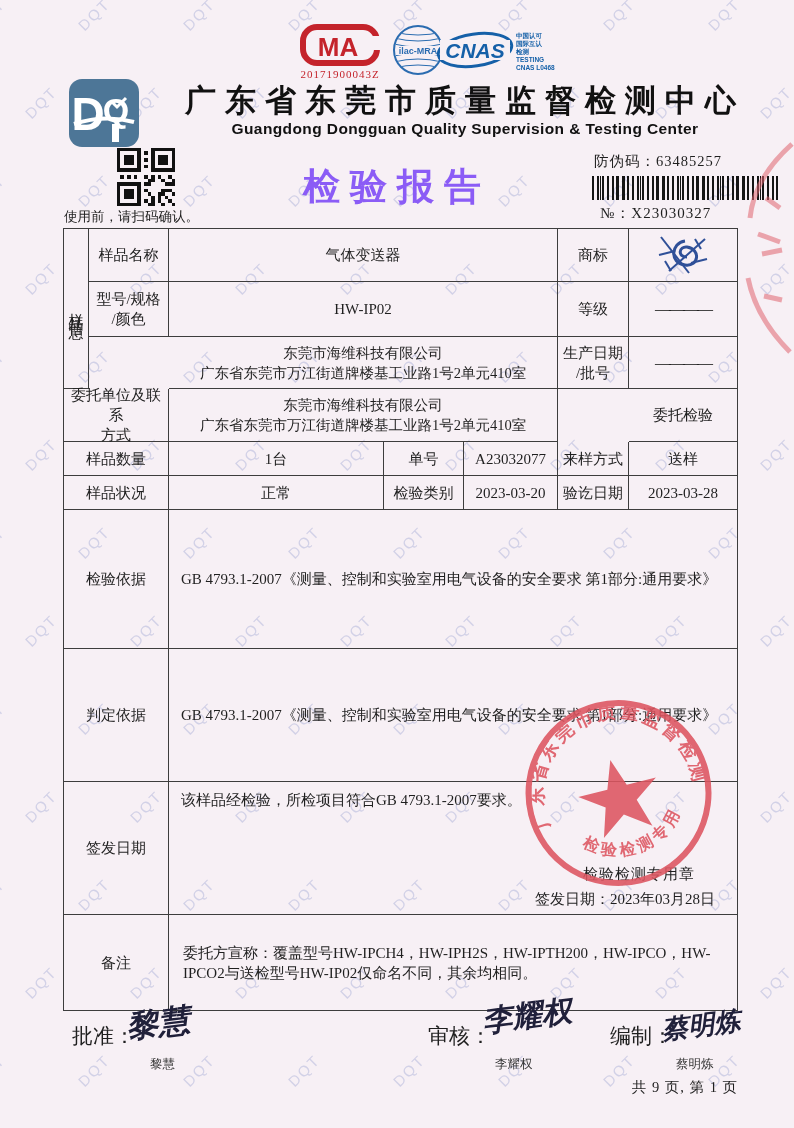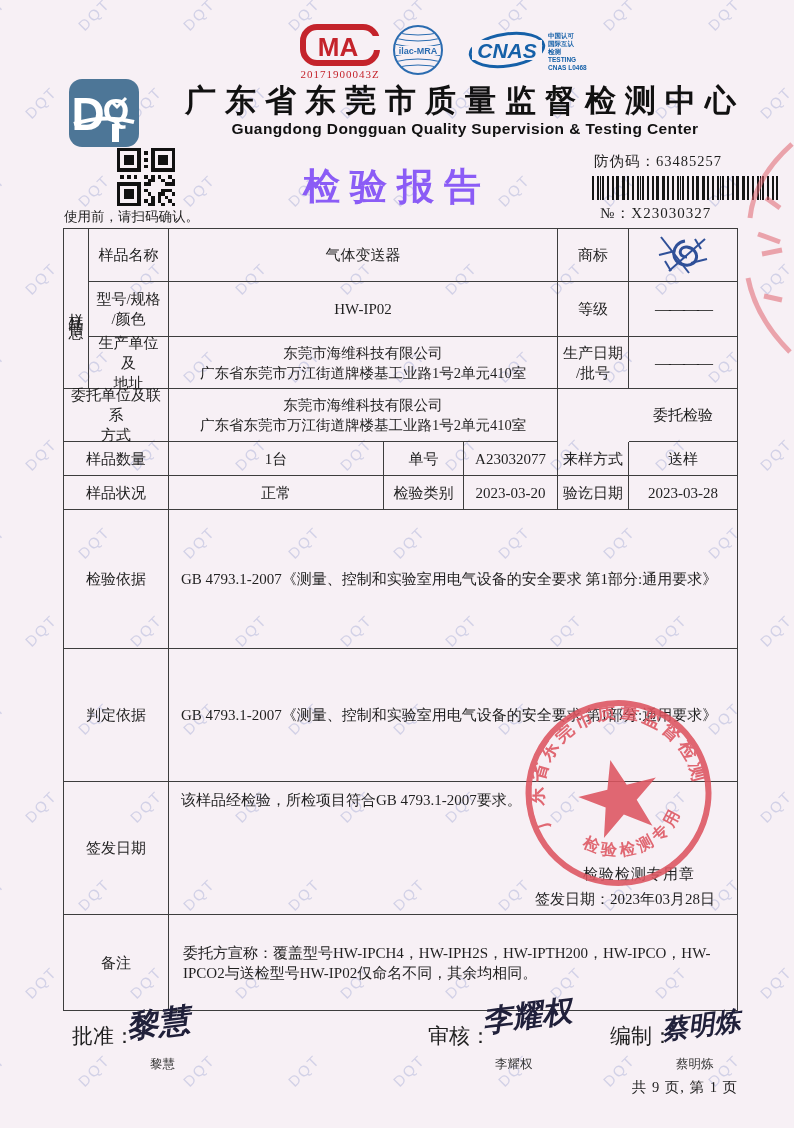--- a/index.html
+++ b/index.html
@@ -8,21 +8,21 @@
   
   #watermarks{position:absolute;inset:0;z-index:0;pointer-events:none;}
   .wm{position:absolute;font-family:"Liberation Sans",sans-serif;font-size:15px;letter-spacing:2px;
       color:rgba(125,140,200,0.30);transform:rotate(-45deg);}
   .layer{position:absolute;z-index:1;}
   
   #cert-row{top:20px;left:0;width:794px;height:60px;}
   .cma-box{position:absolute;left:300px;top:4px;width:80px;text-align:center;}
   .cma-num{font-family:"Liberation Serif",serif;color:#c4232b;font-size:11px;letter-spacing:1px;margin-top:-2px;}
   .ilac-box{position:absolute;left:392px;top:4px;}
-  .cnas-box{position:absolute;left:468px;top:8px;display:flex;align-items:flex-start;}
+  .cnas-box{position:absolute;left:436px;top:8px;display:flex;align-items:flex-start;}
   .cnas-side{font-family:"Liberation Sans",sans-serif;font-size:6.5px;line-height:8px;color:#1560a8;
              white-space:pre-line;margin-left:2px;margin-top:4px;font-weight:bold;}
   
   #org{top:76px;left:0;width:794px;}
   .dqt-logo{position:absolute;left:68px;top:2px;}
   .title-cn{position:absolute;left:150px;top:4px;width:630px;text-align:center;
             font-family:"Liberation Sans",sans-serif;font-weight:bold;font-size:31px;
             letter-spacing:9px;color:#111;white-space:nowrap;}
   .title-en{position:absolute;left:150px;top:44px;width:630px;text-align:center;
             font-family:"Liberation Sans",sans-serif;font-weight:bold;font-size:15.5px;
@@ -314,22 +314,20 @@
           <path d="M40 6 L46 16"></path>
             <path d="M10 28 L16 38"></path>
         </g>
       </svg>
     </div>
     <div class="cell pre" style="grid-area:2/2/3/3">型号/规格
 /颜色</div>
     <div class="cell" style="grid-area:2/3/3/6">HW-IP02</div>
     <div class="cell" style="grid-area:2/6/3/7">等级</div>
     <div class="cell dashval" style="grid-area:2/7/3/8">————</div>
-    <div class="cell pre" style="grid-area:3/2/4/3">生产单位及
-地址</div>
     <div class="cell pre" style="grid-area:3/3/4/6;font-size:14.5px;">东莞市海维科技有限公司
 广东省东莞市万江街道牌楼基工业路1号2单元410室</div>
     <div class="cell pre" style="grid-area:3/6/4/7">生产日期
 /批号</div>
     <div class="cell dashval" style="grid-area:3/7/4/8">————</div>
     <div class="cell pre" style="grid-area:4/1/5/3">委托单位及联系
 方式</div>
     <div class="cell pre" style="grid-area:4/3/5/6;font-size:14.5px;">东莞市海维科技有限公司
 广东省东莞市万江街道牌楼基工业路1号2单元410室</div>
     <div class="cell" style="grid-area:4/7/5/8">委托检验</div>

